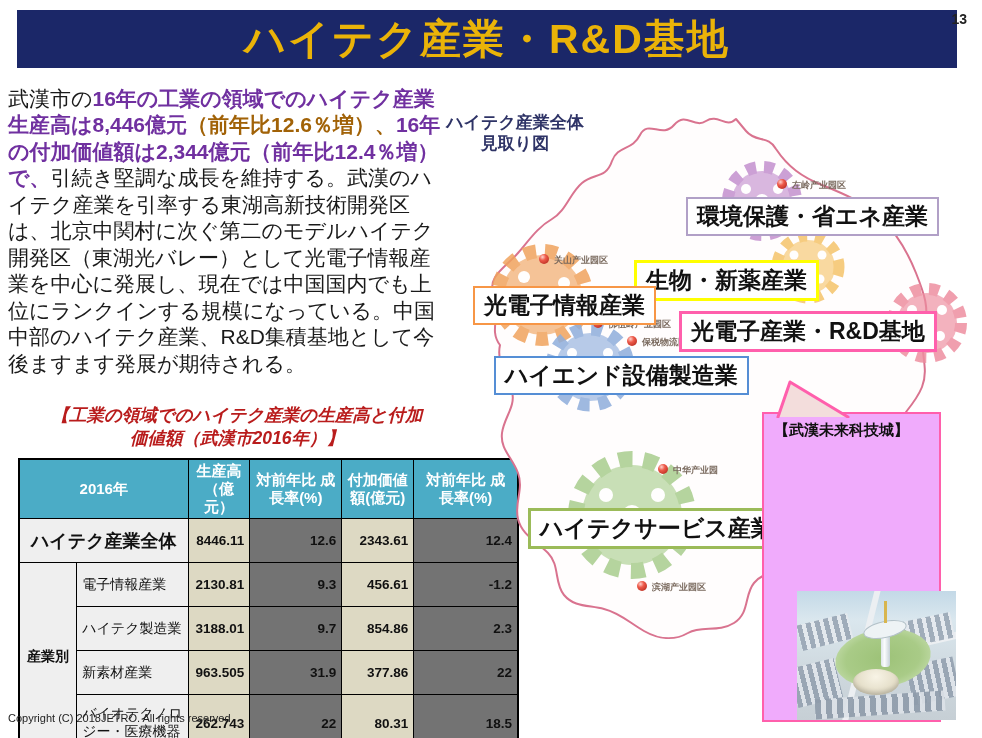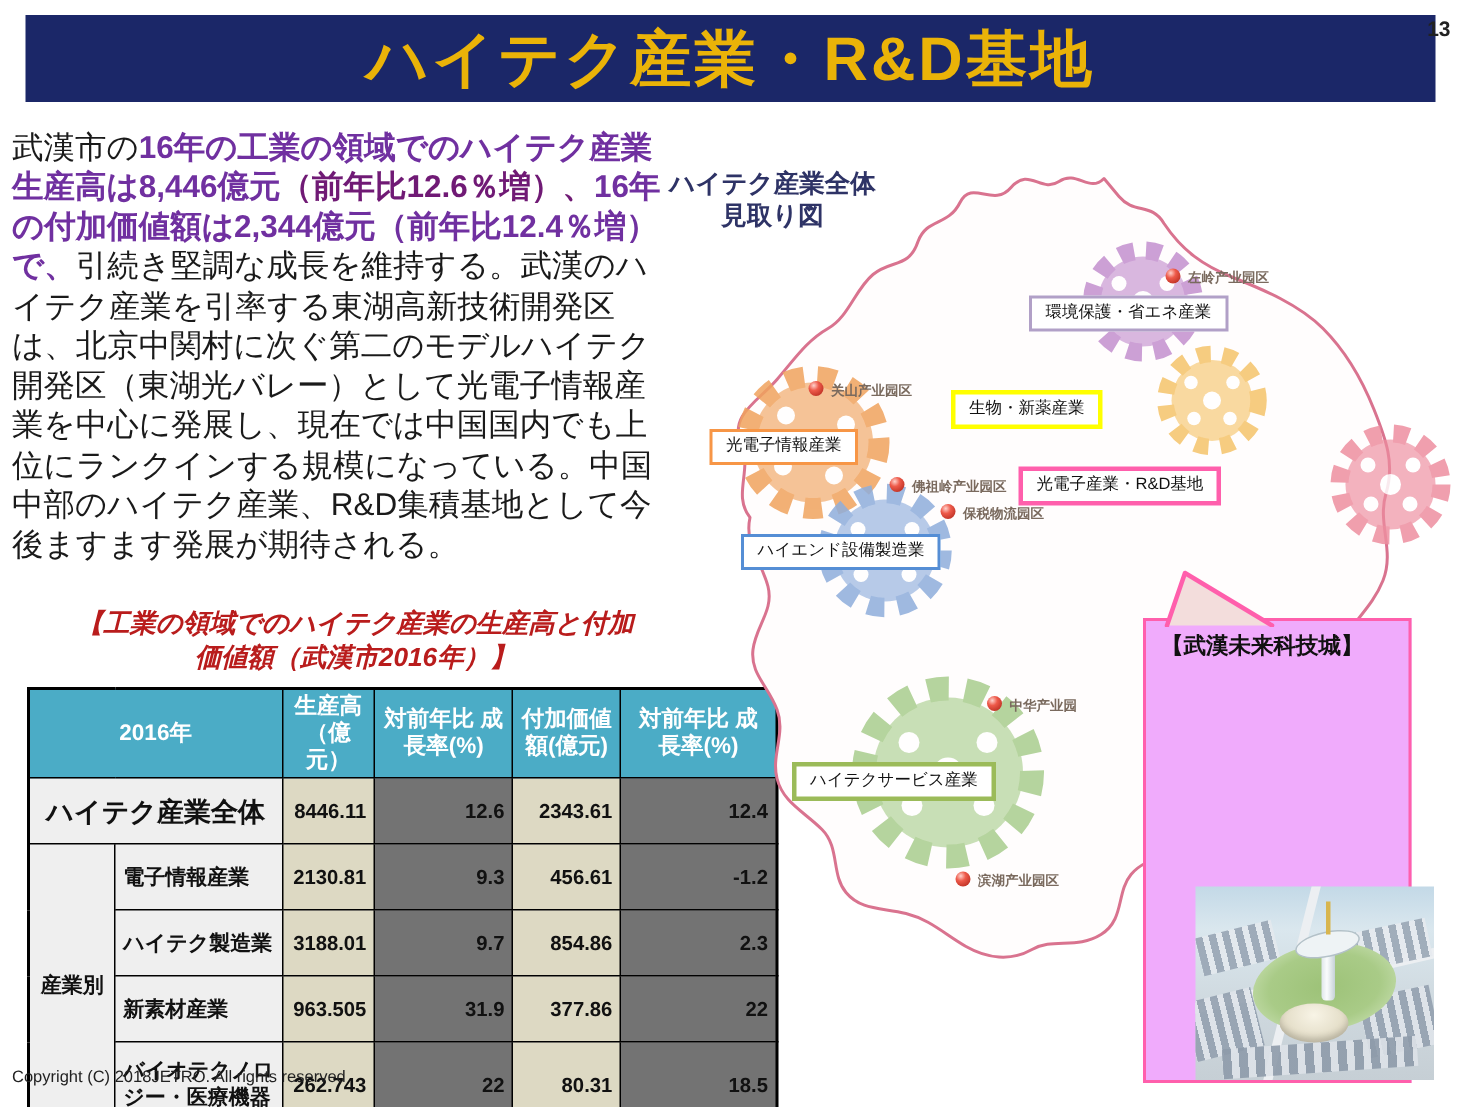--- a/index.html
+++ b/index.html
@@ -13,52 +13,52 @@
     background:#1B2768;display:flex;align-items:center;justify-content:center;
   }
   .title-bar h1{margin:0;color:#eab308;font-size:41px;font-weight:bold;letter-spacing:2px;}
   .page-num{position:absolute;top:11px;right:15px;font-size:14px;font-weight:bold;color:#222;}
   
   .intro{
     position:absolute;left:8px;top:86px;width:440px;
     font-size:21px;line-height:1.26;letter-spacing:0px;color:#1a1a1a;text-align:left;
   }
   .seg-purple{color:#7030A0;font-weight:bold;}
-  .seg-boldblack{color:#701a75;font-weight:bold;}
+  .seg-boldblack{color:#a16207;font-weight:bold;}
   
   .table-heading{
     position:absolute;left:22px;top:404px;width:430px;text-align:center;
     color:#b91c1c;font-weight:bold;font-style:italic;font-size:17.5px;line-height:1.3;
   }
   
   table.stats{
     position:absolute;left:18px;top:458px;border-collapse:collapse;
     border:2px solid #000;table-layout:fixed;width:501px;background:#fff;
   }
   table.stats th,table.stats td{border:1.5px solid #000;padding:2px 5px;}
   table.stats thead th{
     background:#4BACC6;color:#fff;font-size:15px;font-weight:bold;height:50px;
     text-align:center;line-height:1.2;
   }
-  td.lbl{background:#EFEFEF;font-size:14px;font-weight:bold;text-align:left;}
+  td.lbl{background:#EFEFEF;font-size:14px;font-weight:normal;text-align:left;}
   td.lbl-center{background:#EFEFEF;font-size:18px;font-weight:bold;text-align:center;}
   td.grp{background:#EFEFEF;font-size:14px;font-weight:bold;text-align:center;}
   td.num{font-size:13.5px;font-weight:bold;text-align:right;padding-right:7px;background:#737373;}
   td.num.tan{background:#DDD9C3;}
   tr.r{height:44px;} tr.r-last{height:58px;}
   
   .map-title{
     position:absolute;left:430px;top:112px;width:170px;text-align:center;
     color:#2E3366;font-weight:bold;font-size:17px;line-height:1.25;
   }
   svg.map{position:absolute;left:430px;top:95px;}
   .park-label{font-size:9px;fill:#7a6a5e;font-weight:bold;}
   
   .ind-label{
-    position:absolute;background:#fff;font-size:11px;font-weight:normal;color:#111;
+    position:absolute;background:#fff;font-size:23px;font-weight:bold;color:#111;
     padding:3px 9px;white-space:nowrap;line-height:1.25;z-index:5;
   }
   .b-env{left:686px;top:197px;border:2px solid #B1A0C7;}
   .b-bio{left:634px;top:260px;border:3px solid #FFFF00;}
   .b-optoinfo{left:473px;top:286px;border:2.5px solid #F79646;}
   .b-optord{left:679px;top:311px;border:3px solid #FF5FAC;}
   .b-highend{left:494px;top:356px;border:2.5px solid #558ED5;}
   .b-service{left:528px;top:508px;border:3px solid #9BBB59;}
   
   .callout{

